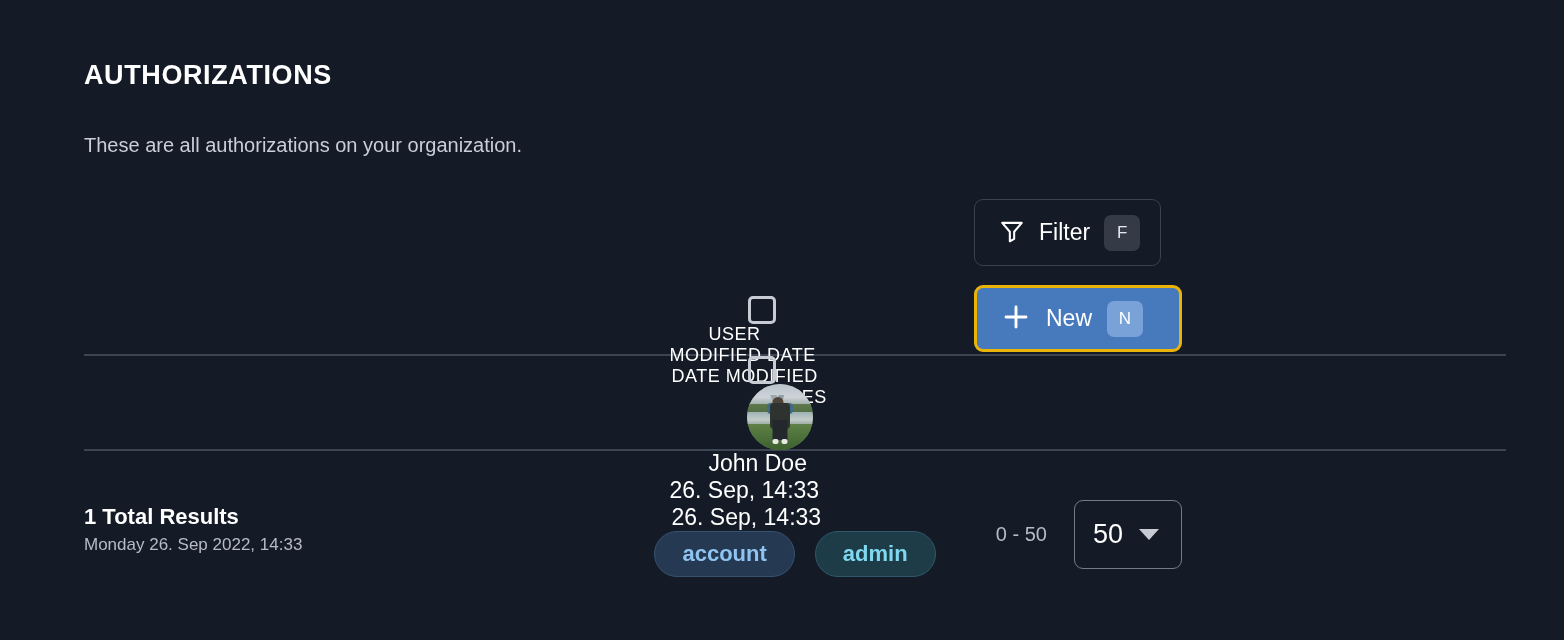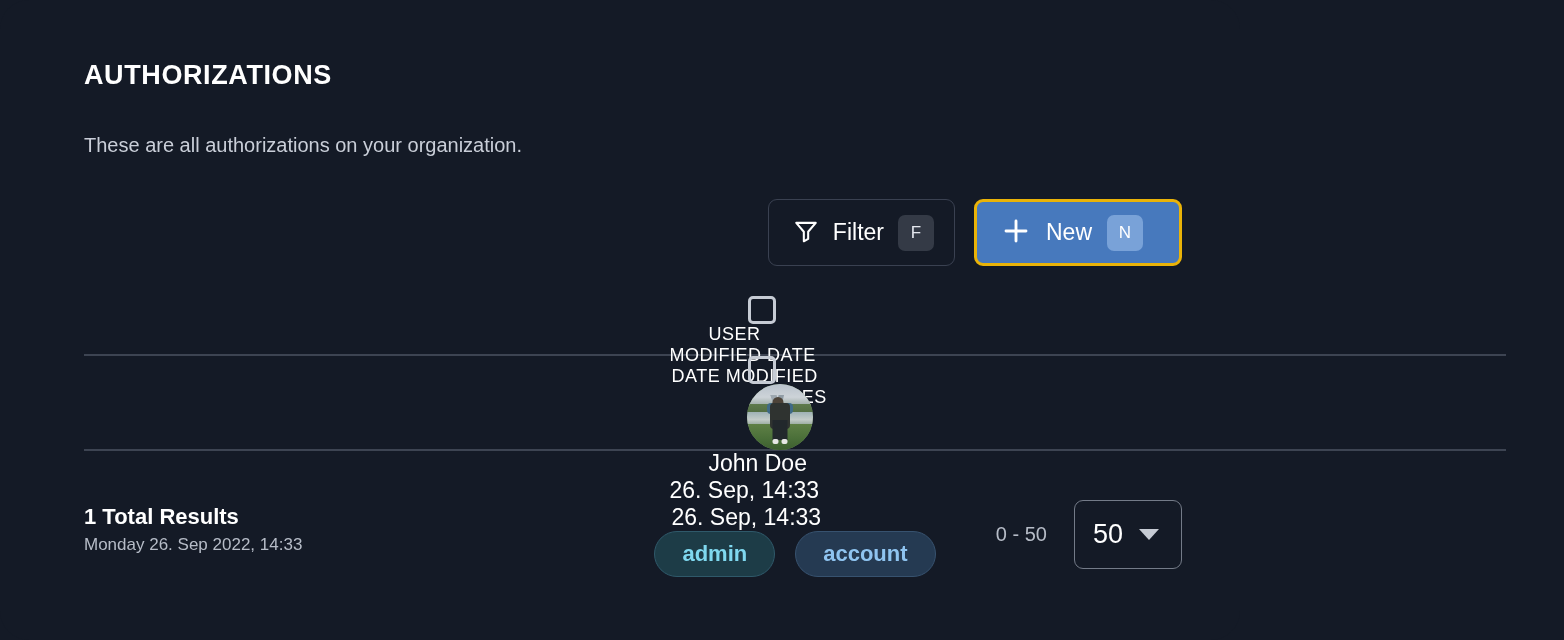--- a/index.html
+++ b/index.html
@@ -42,20 +42,21 @@
   }
 
   
   .toolbar {
     position: absolute;
     right: 58px;
     top: 199px;
     display: flex;
     align-items: flex-start;
     gap: 19px;
+    flex-direction: column;
   }
 
   .btn {
     display: flex;
     align-items: center;
     height: 67px;
     border-radius: 9px;
     cursor: pointer;
     user-select: none;
   }
@@ -345,22 +346,22 @@
           <div class="av-person-pack"></div>
           <div class="av-person-head"></div>
           <div class="av-person-body"></div>
           <div class="av-person-legs"></div>
         </div>
       </div>
       <div class="c-user td">John Doe</div>
       <div class="c-created td">26. Sep, 14:33</div>
       <div class="c-modif td">26. Sep, 14:33</div>
       <div class="c-roles">
+        <span class="pill pill-account">account</span>
         <span class="pill pill-admin">admin</span>
-        <span class="pill pill-account">account</span>
       </div>
     </div>
 
   </div>
 
   <div class="footer-left">
     <div class="total-results">1 Total Results</div>
     <div class="footer-date">Monday 26. Sep 2022, 14:33</div>
   </div>
 

